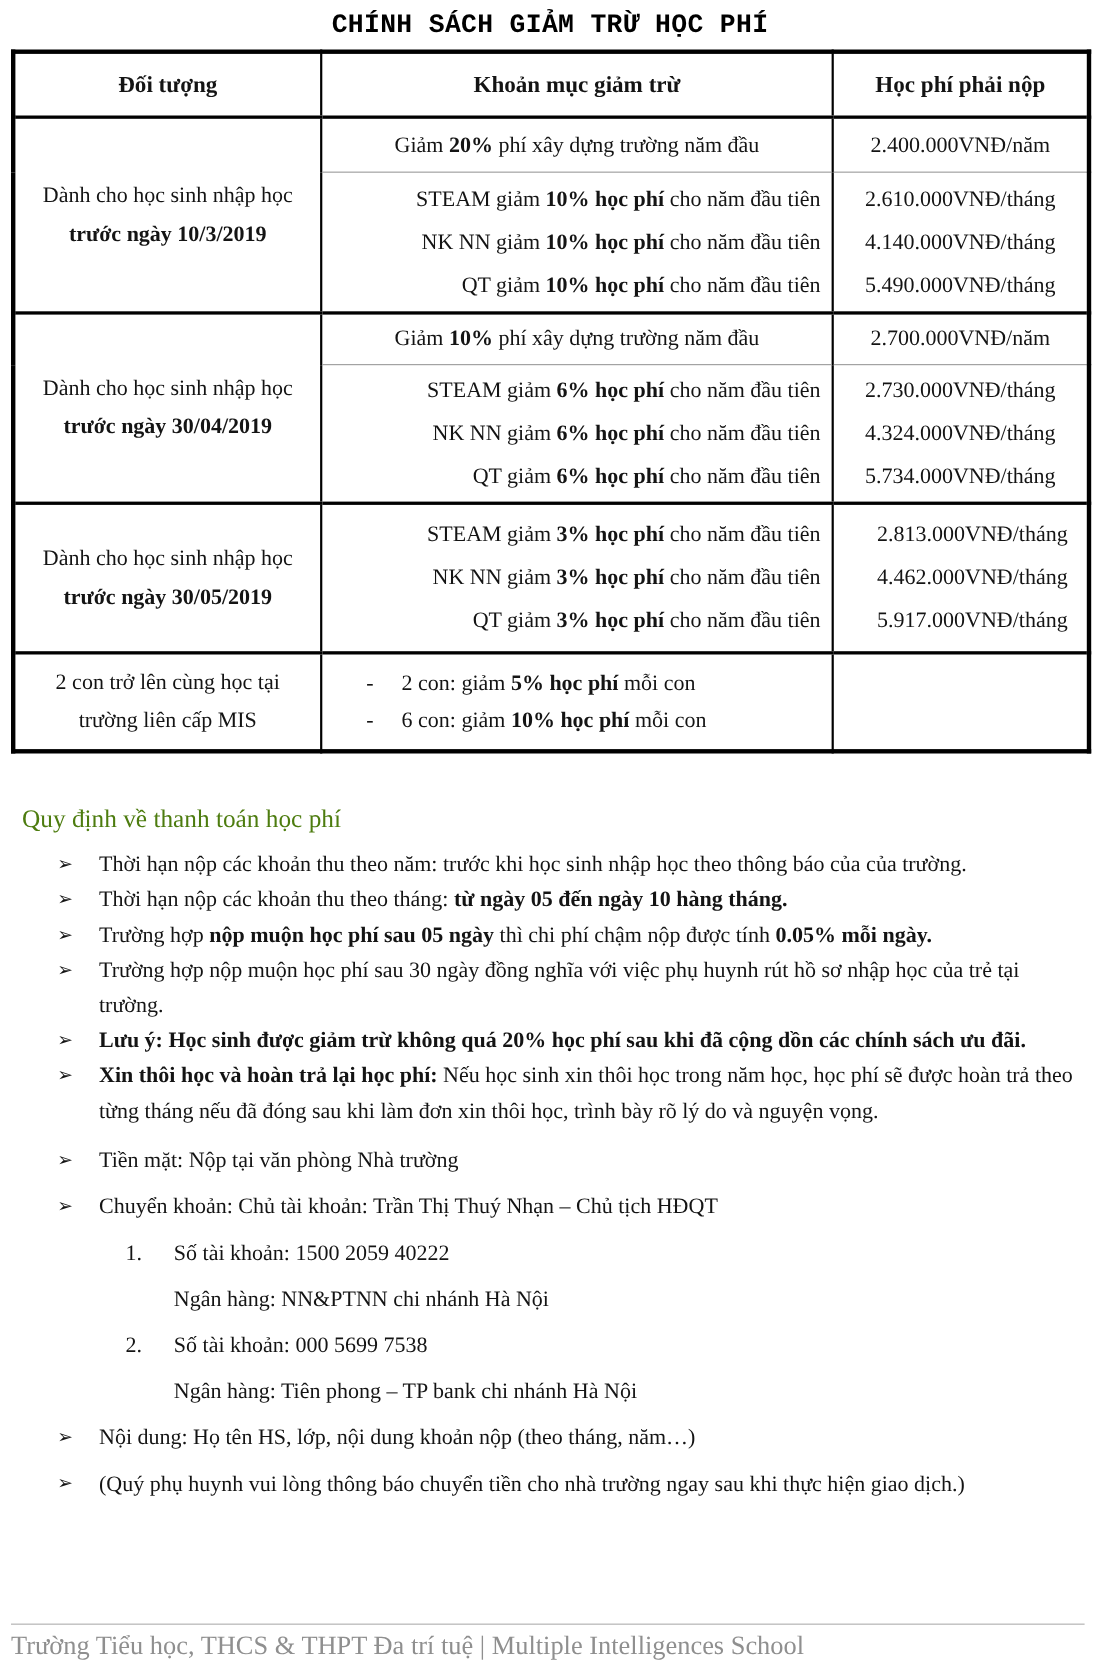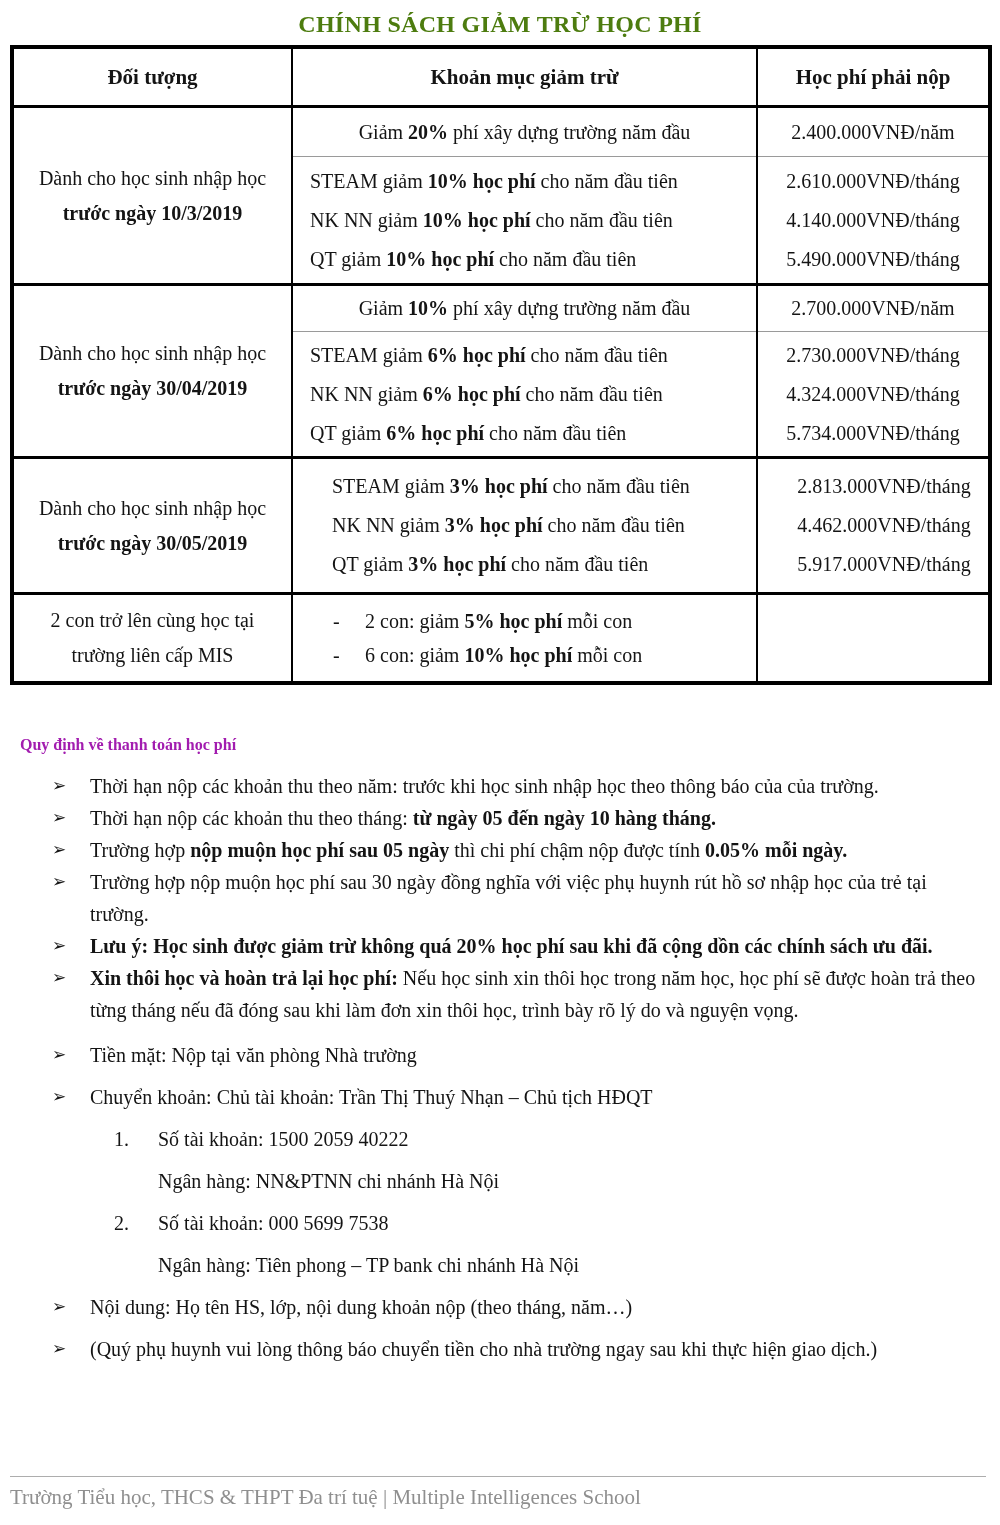--- a/index.html
+++ b/index.html
@@ -1,61 +1,61 @@
 <!DOCTYPE html>
 <html><head>
 <meta charset="utf-8">
 <style>
   html,body{margin:0;padding:0;background:#fff;}
   body{width:1000px;height:1525px;font-family:"Liberation Serif","DejaVu Serif",serif;color:#141414;}
   .page{position:relative;width:1000px;height:1525px;overflow:hidden;background:#fff;}
 
   
-  .doc-title{margin:10px 0 0;text-align:center;font-size:24px;font-weight:700;color:#4d7c0f;letter-spacing:.3px;line-height:28px;}
+  .doc-title{margin:10px 0 0;text-align:center;font-size:24px;font-weight:700;color:#000000;letter-spacing:.3px;line-height:28px;font-family:Liberation Mono, monospace;}
 
   
   table.fee-table{border-collapse:collapse;table-layout:fixed;width:978px;margin:7px 0 0 10px;border:4px solid #000;font-size:20px;}
   .fee-table col.c1{width:280px;} .fee-table col.c2{width:465px;} .fee-table col.c3{width:233px;}
   .fee-table th,.fee-table td{padding:0;vertical-align:middle;}
   .fee-table .b2{border-left:2px solid #000;}
   .fee-table th{height:56px;font-size:21px;font-weight:700;text-align:center;border-bottom:3px solid #000;}
   tr.sec-top > td{border-top:3px solid #000;}
   tr.sub-sep > td{border-top:1px solid #9a9a9a;}
   td.subject{text-align:center;line-height:35px;}
   td.subject .l2{font-weight:700;}
   td.build{text-align:center;height:48px;}
   td.feecell{text-align:center;height:48px;}
-  td.programs .pline{line-height:39px;text-align:left;padding-right:10px;white-space:nowrap;margin-left:17px;}
+  td.programs .pline{line-height:39px;text-align:right;padding-right:10px;white-space:nowrap;margin-left:17px;}
   td.fees .fline{line-height:39px;text-align:center;white-space:nowrap;}
   td.h-prog1{height:126px;} td.h-prog2{height:124px;} td.h-prog3{height:133px;padding-left:22px;} td.h-sib{height:86px;}
   td.build2{height:45px;}
   td.siblings{padding-left:40px;}
   .sib-line{display:flex;line-height:34px;}
   .sib-dash{width:32px;flex:none;}
 
   
-  .sec-heading{margin:46px 0 12px 20px;font-size:16px;font-weight:700;color:#a21caf;line-height:27px;}
+  .sec-heading{margin:46px 0 12px 20px;font-size:23px;font-weight:400;color:#4d7c0f;line-height:27px;}
   .sec-heading.m2{margin-top:36px;margin-bottom:0;}
 
   
   .rules{margin:0 10px 0 52px;}
   .rule-item{display:flex;font-size:20px;line-height:32px;}
   .bullet-glyph{width:38px;flex:none;font-size:17px;}
   .rule-text{flex:1;}
 
   
   .methods{margin:0 10px 0 52px;font-size:20px;}
   .m-item{display:flex;line-height:26px;margin-top:16px;}
   .num-item{display:flex;line-height:26px;margin-top:16px;margin-left:62px;}
   .num-marker{width:44px;flex:none;}
   .bank-line{line-height:26px;margin-top:16px;margin-left:106px;}
 
   
   .footer{position:absolute;left:10px;right:14px;top:1476px;border-top:1px solid #adadad;padding-top:7px;}
-  .footer-text{color:#8f8f8f;font-size:21px;line-height:26px;}
+  .footer-text{color:#8f8f8f;font-size:24px;line-height:26px;}
 </style>
 </head>
 <body>
 
 <div class="page">
 
   <h1 class="doc-title">CHÍNH SÁCH GIẢM TRỪ HỌC PHÍ</h1>
 
   <table class="fee-table">
     <colgroup>

